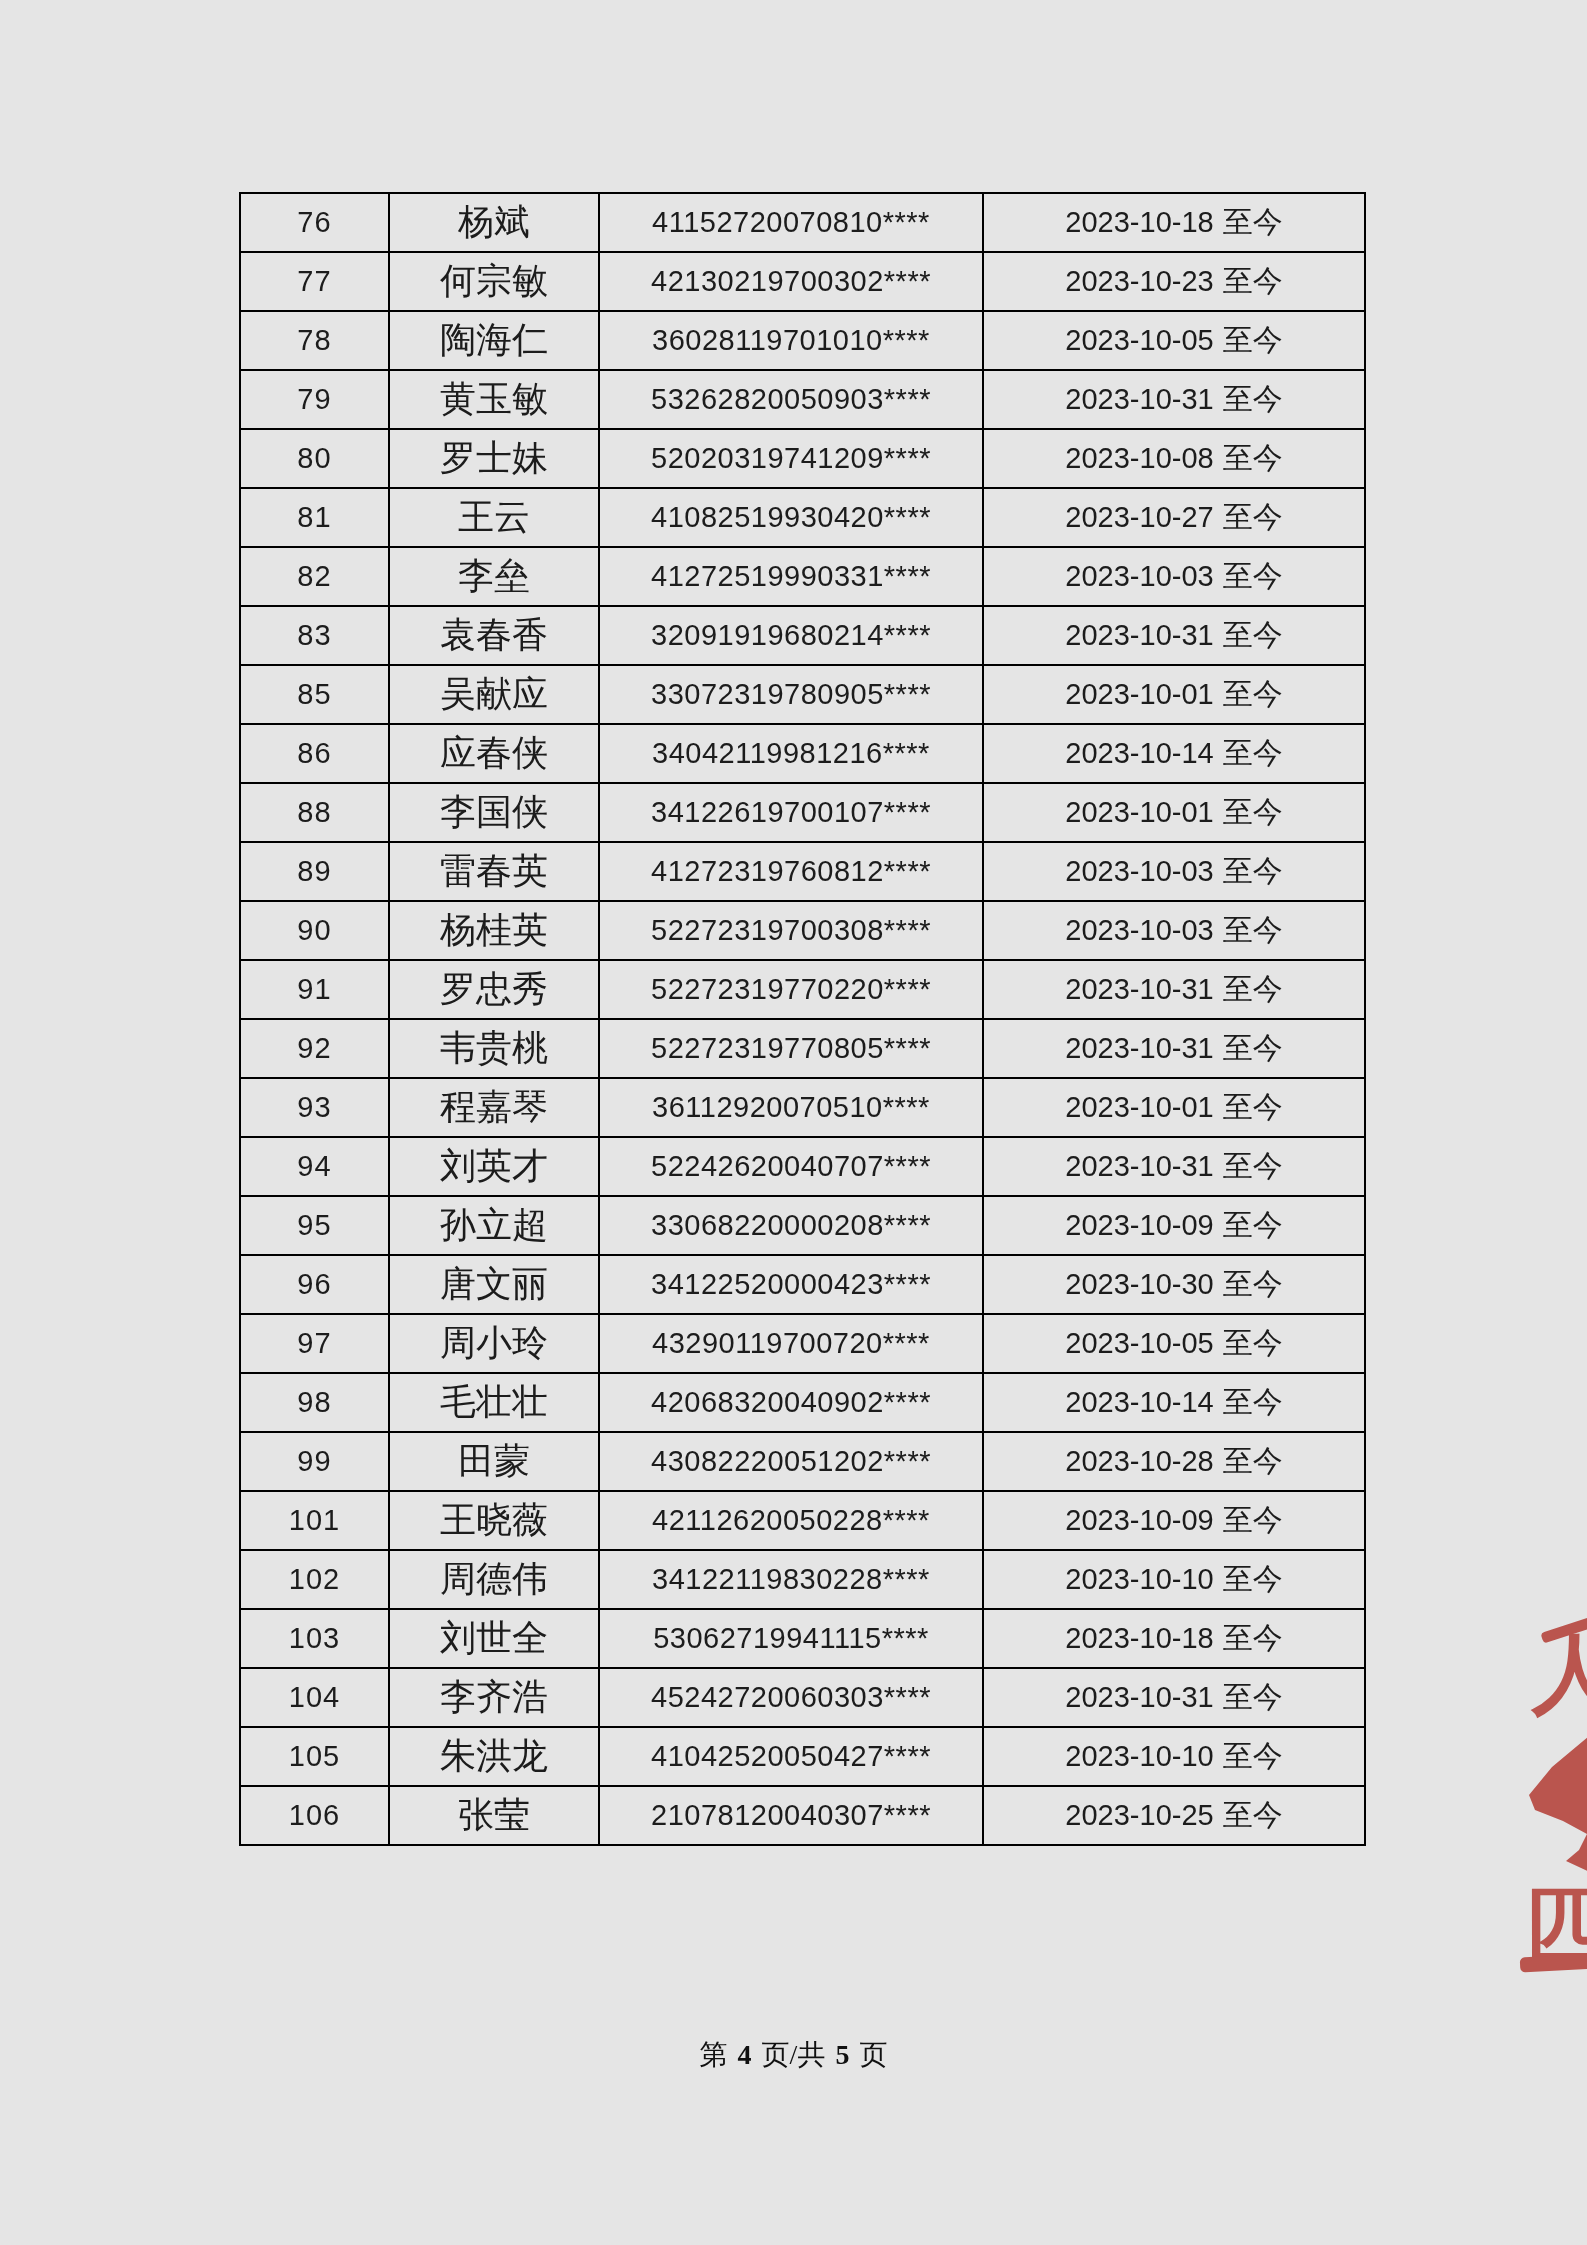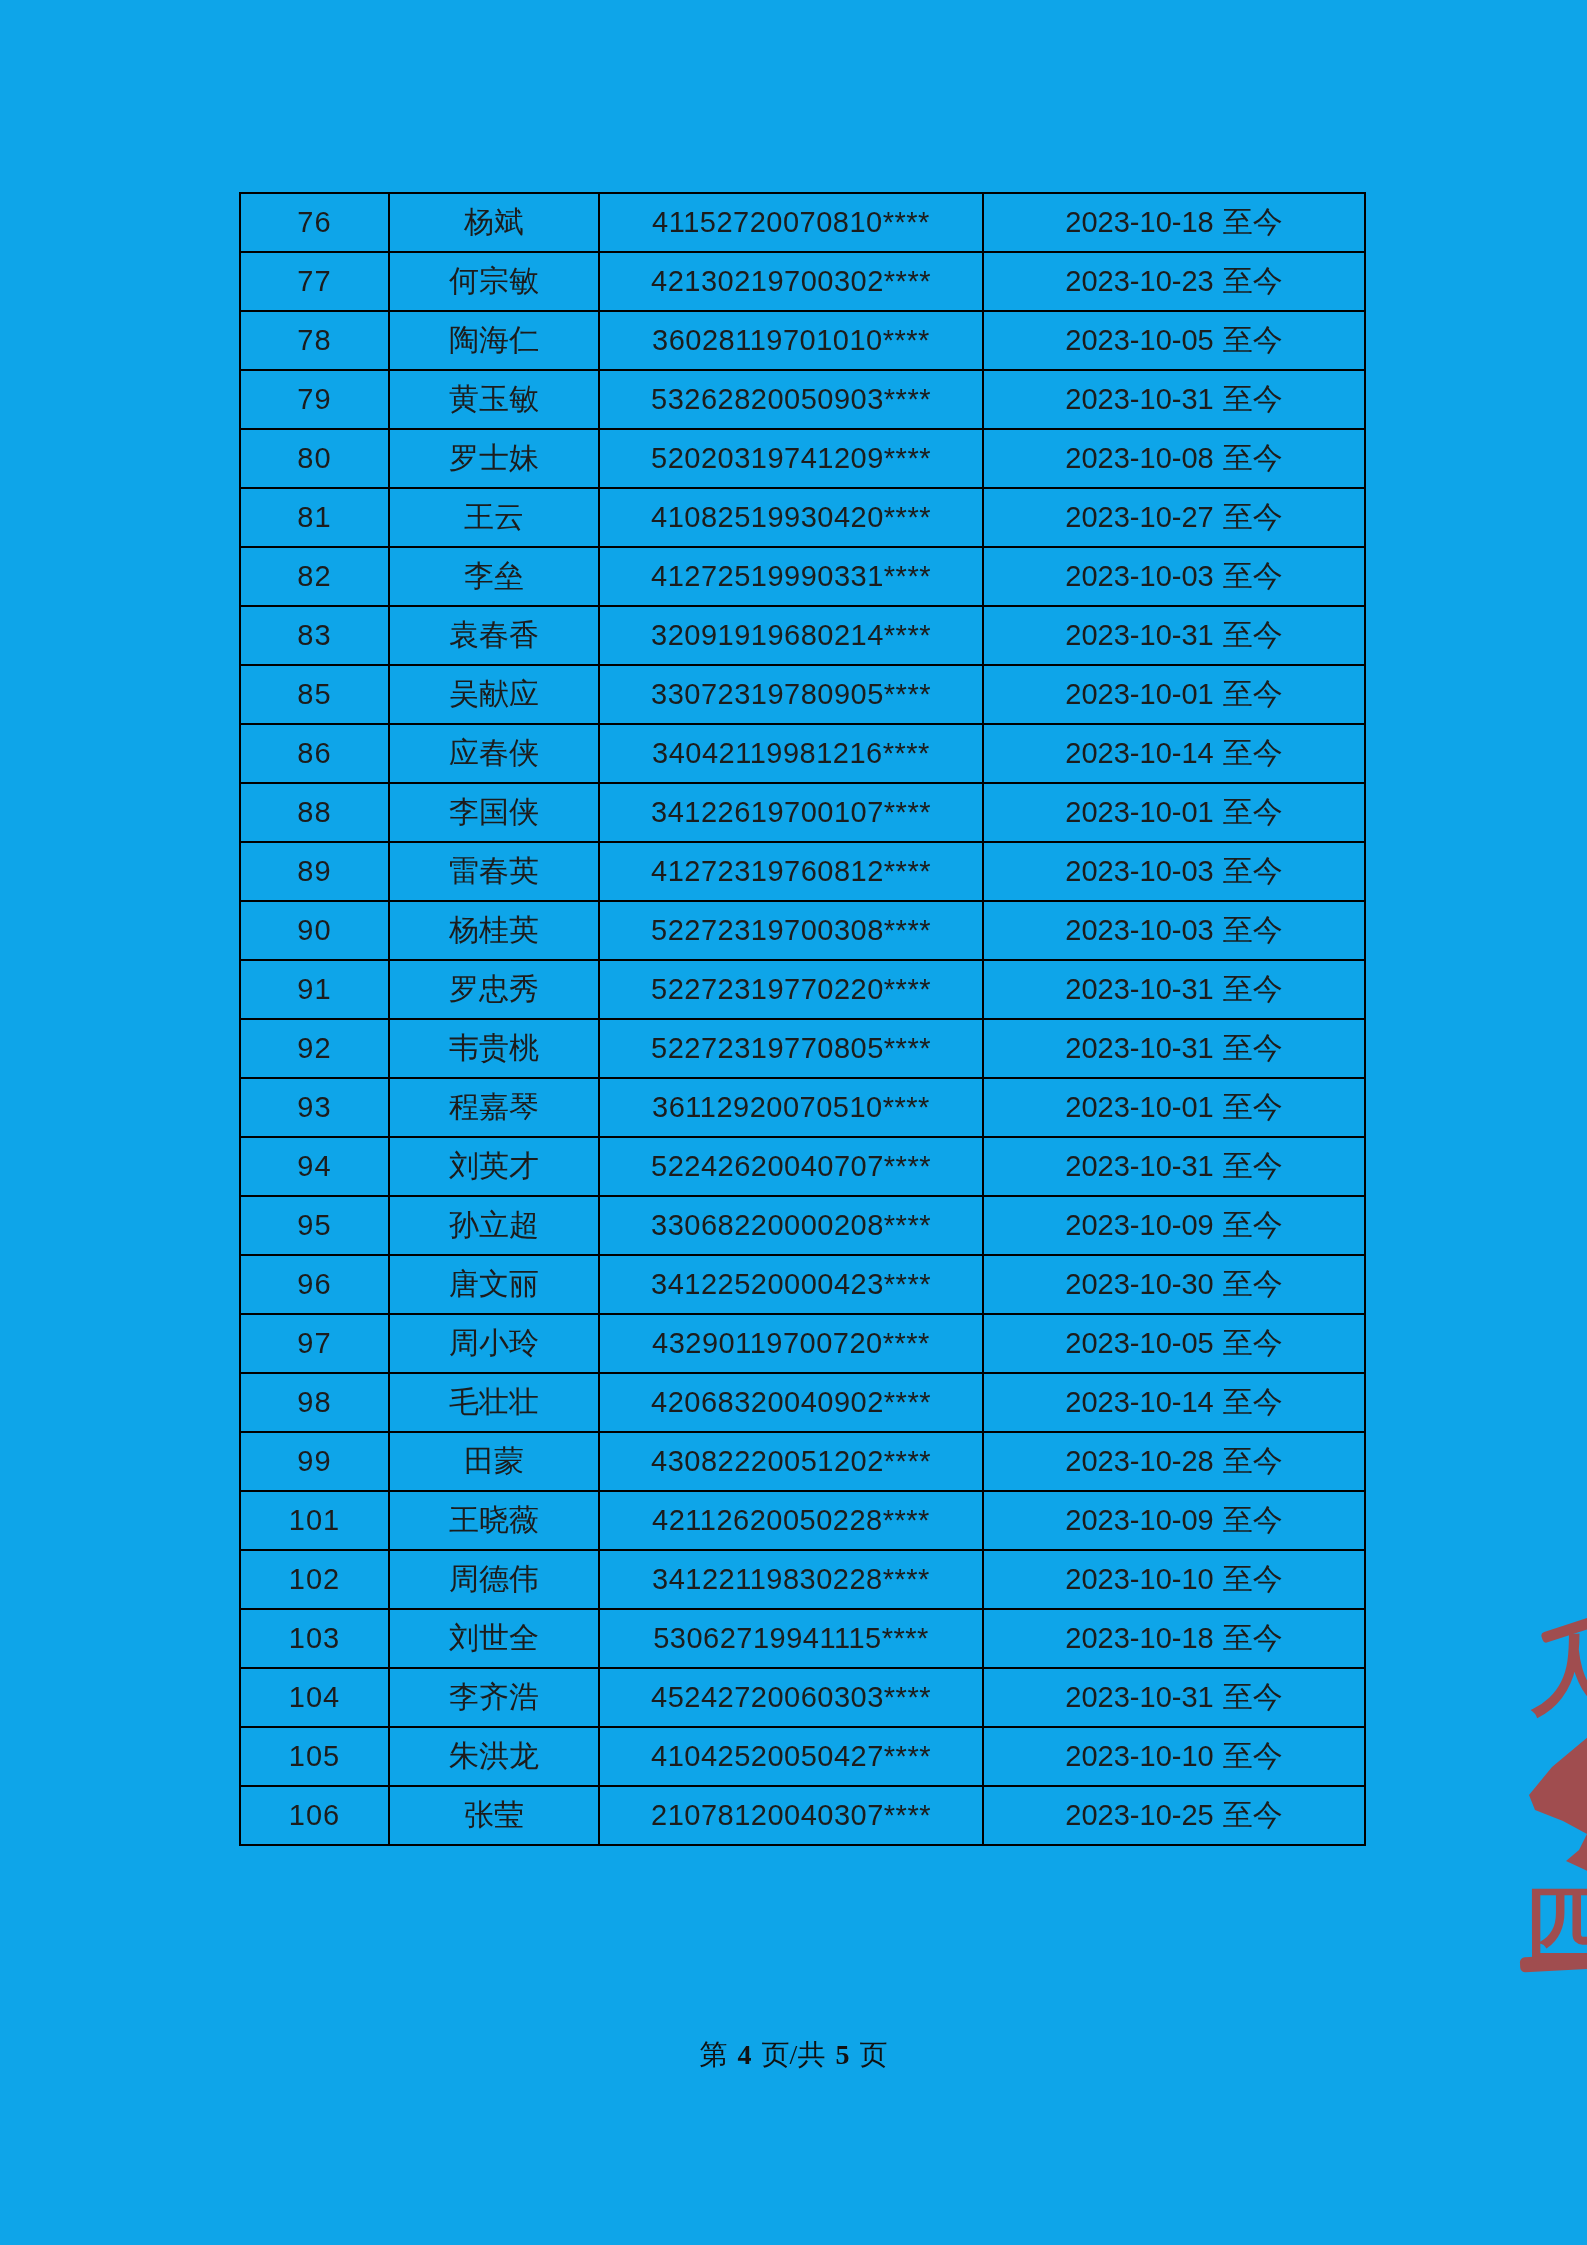--- a/index.html
+++ b/index.html
@@ -4,21 +4,21 @@
 <style>
   html, body {
     margin: 0;
     padding: 0;
     background: #ffffff;
   }
   .page {
     position: relative;
     width: 1587px;
     height: 2245px;
-    background: #0ea5e9;
+    background: #e5e5e5;
     overflow: hidden;
     font-family: "Liberation Sans", sans-serif;
     color: #1c1c1c;
   }
   table.roster {
     position: absolute;
     left: 239px;
     top: 192px;
     border-collapse: collapse;
     table-layout: fixed;
@@ -31,21 +31,21 @@
     text-align: center;
     vertical-align: middle;
     overflow: hidden;
     white-space: nowrap;
   }
   td.col-no {
     font-size: 29px;
     letter-spacing: 1px;
   }
   td.col-name {
-    font-size: 30px;
+    font-size: 36px;
     border-radius: 27px;
   }
   td.col-id {
     font-size: 29px;
     letter-spacing: 0.5px;
   }
   td.col-date {
     font-size: 29px;
   }
   td.col-date .date-suffix {

